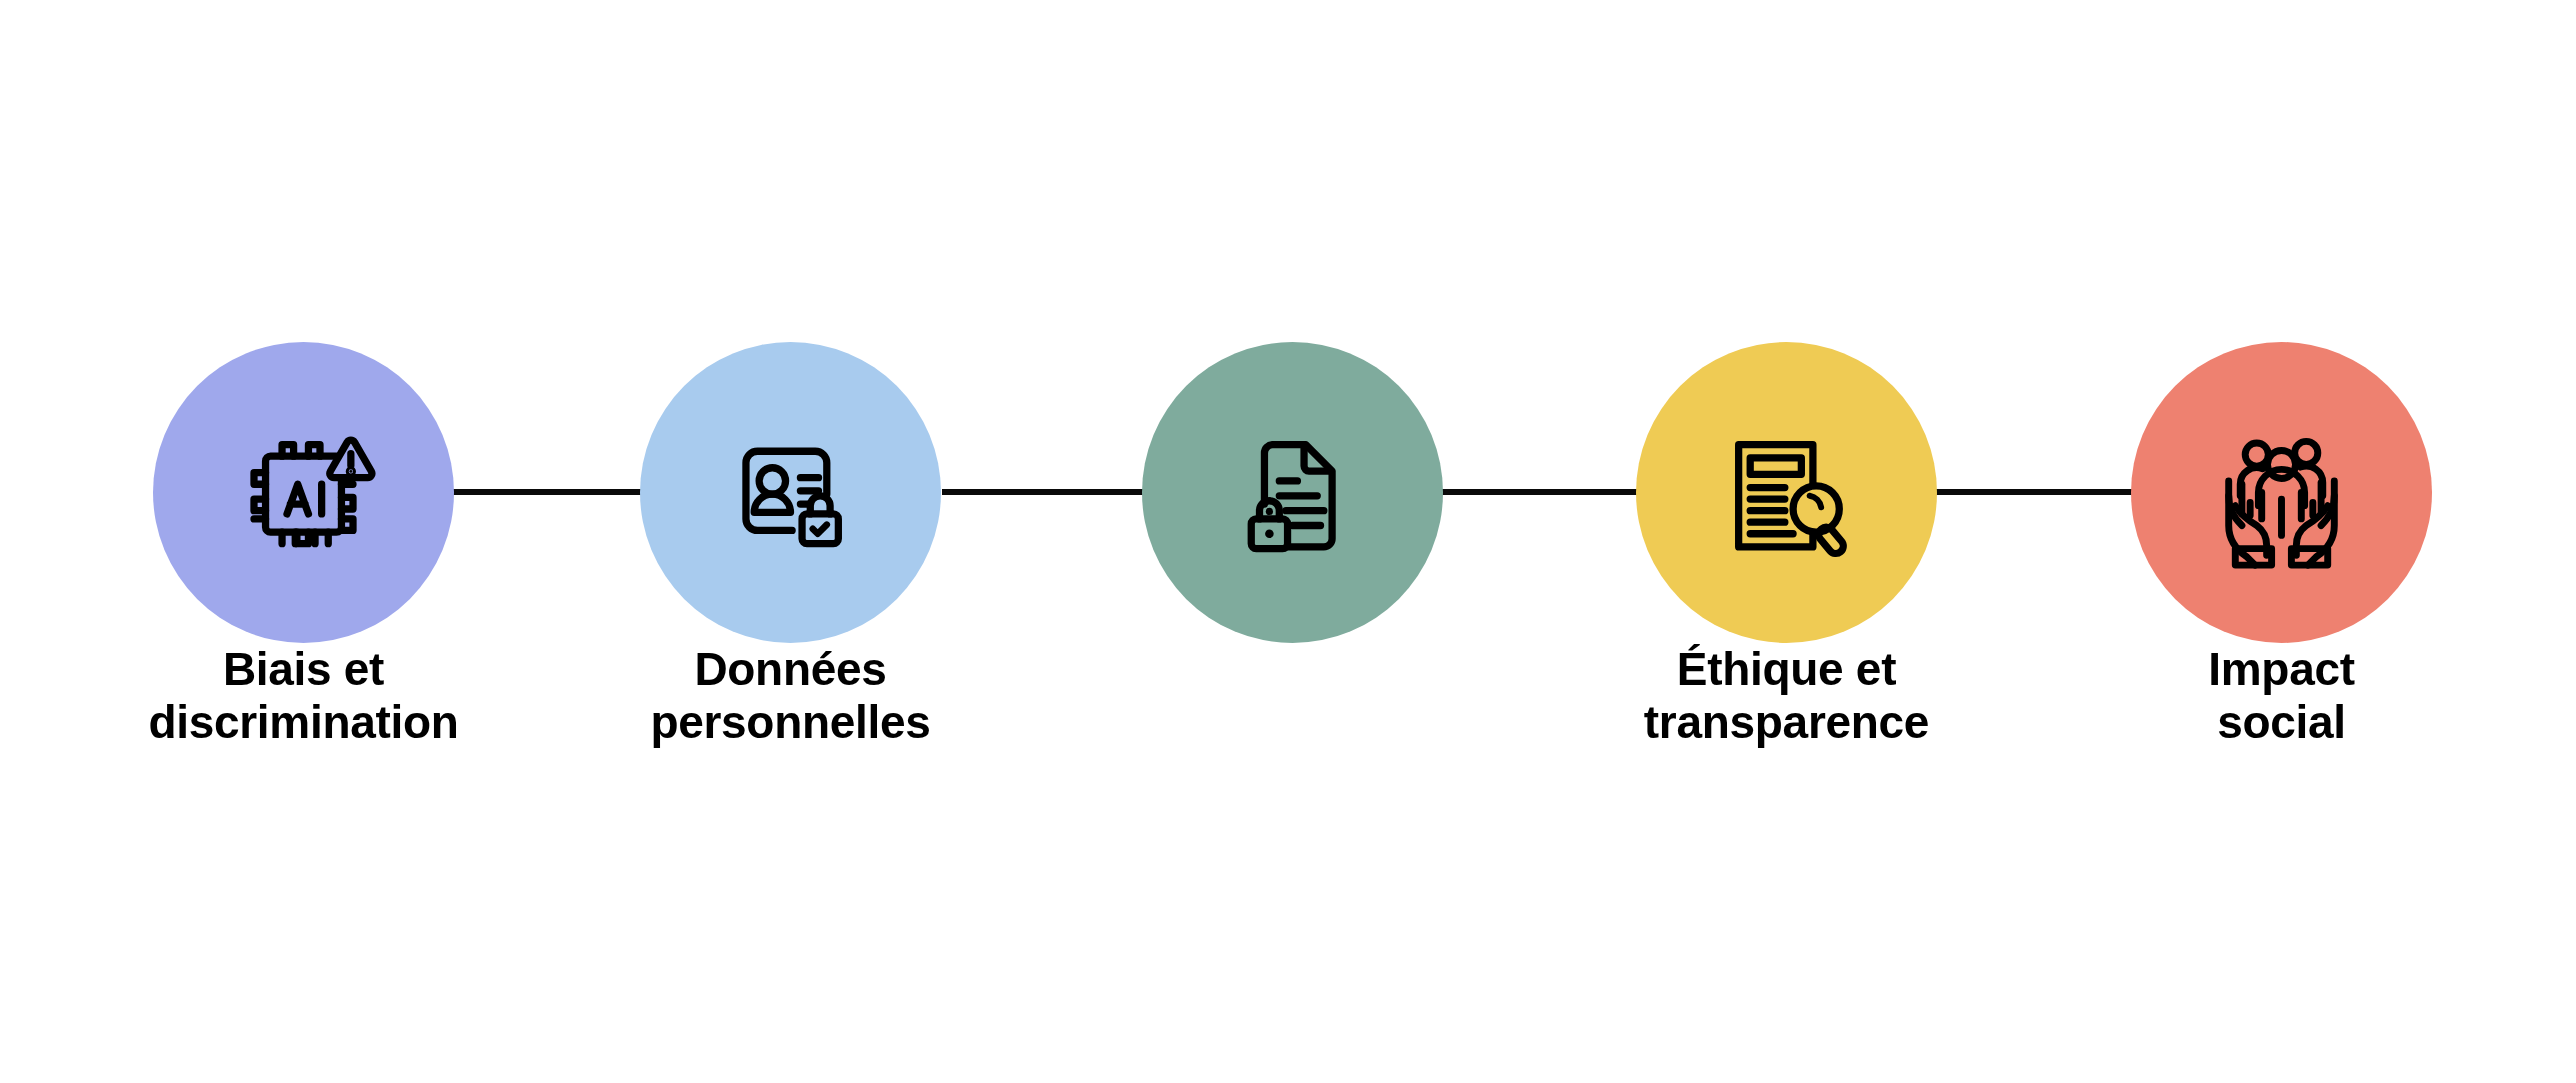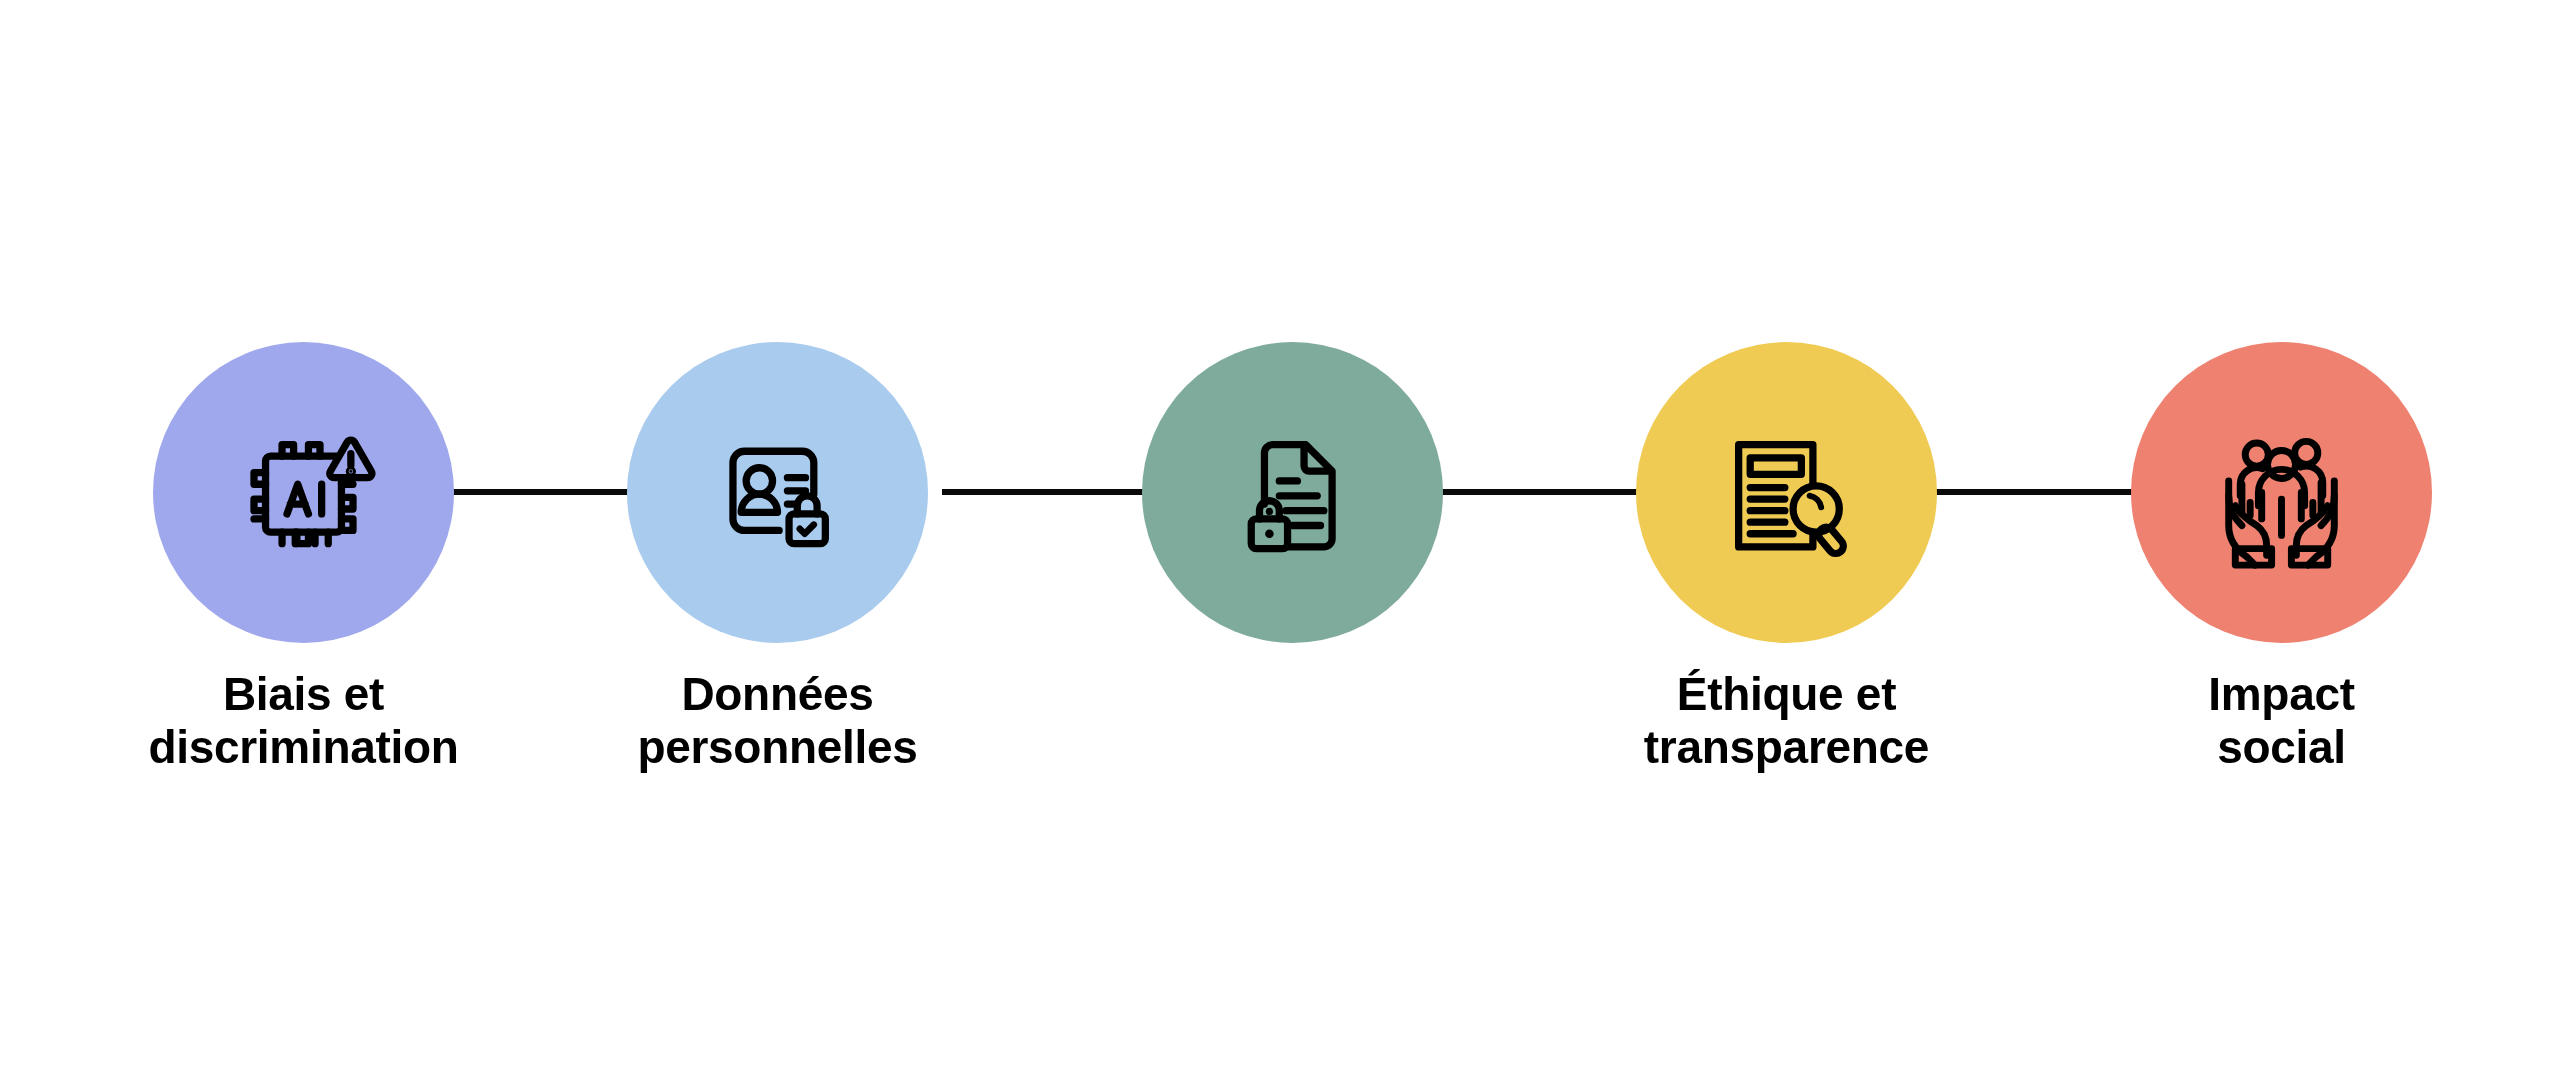--- a/index.html
+++ b/index.html
@@ -46,34 +46,33 @@
     align-items: center;
     justify-content: center;
     flex: 0 0 auto;
   }
   .circle svg {
     width: 165px;
     height: 165px;
     display: block;
   }
   .step-label {
-    margin-top: 25px;
     text-align: center;
     color: #000000;
     font-weight: bold;
     font-size: 46px;
     line-height: 1.15;
     letter-spacing: -0.3px;
     white-space: pre-line;
     width: 429px;
   }
 
   
   .step-0 { left: 153px; }
-  .step-1 { left: 627px; }
+  .step-1 { left: 640px; }
   .step-2 { left: 1142px; }
   .step-3 { left: 1636px; }
   .step-4 { left: 2131px; justify-content: space-between; }
 
   .conn-0 { left: 448px; width: 207px; }
   .conn-1 { left: 942px; width: 207px; }
   .conn-2 { left: 1437px; width: 207px; }
   .conn-3 { left: 1931px; width: 207px; }
 </style>
 </head>

